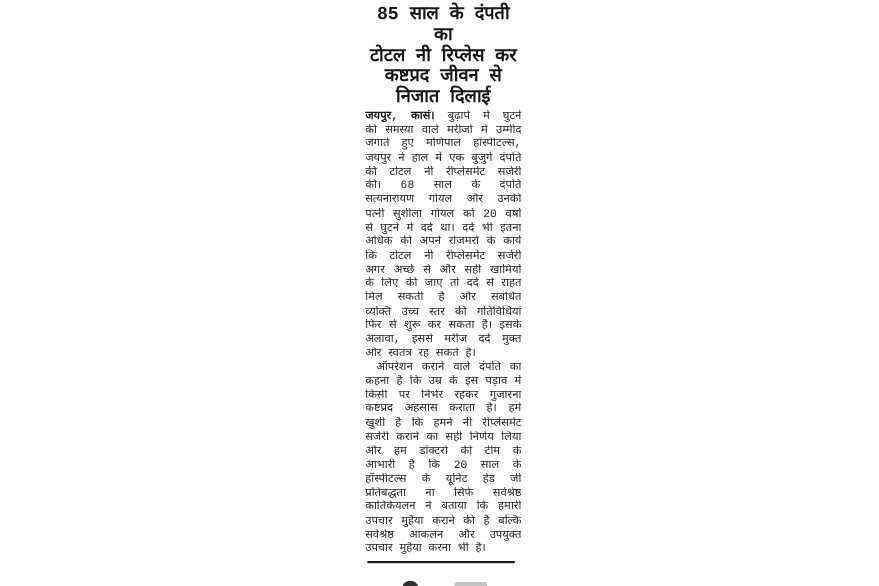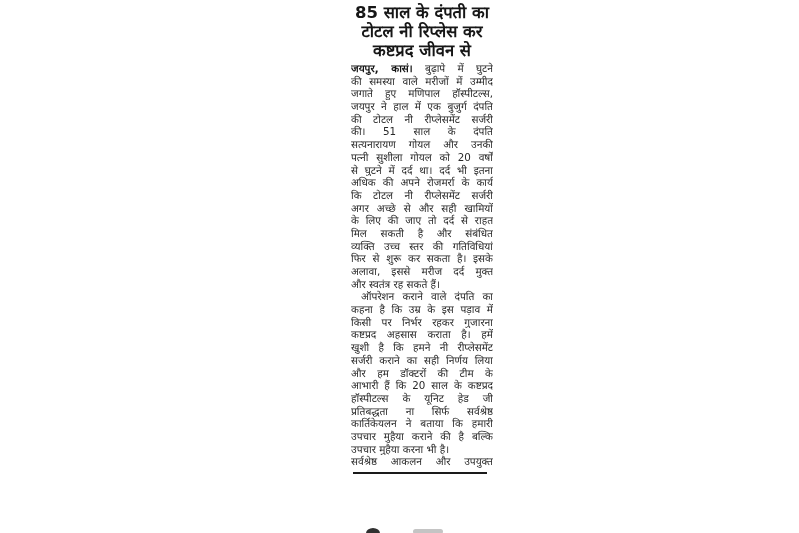--- a/index.html
+++ b/index.html
@@ -10,23 +10,24 @@
   }
   .page {
     position: relative;
     width: 799px;
     height: 533px;
     background: #ffffff;
     overflow: hidden;
   }
   .clipping {
     position: absolute;
-    left: 351px;
+    left: 332px;
     top: 3px;
     width: 142px;
+    font-family: Liberation Mono, monospace;
   }
   .headline {
     margin: 0 0 2px 0;
     padding: 0;
     font-size: 16.5px;
     line-height: 19px;
     font-weight: 700;
     text-align: center;
     color: #161616;
     letter-spacing: 0px;
@@ -84,28 +85,29 @@
 </style>
 </head>
 <body>
 
 <div class="page">
   <article class="clipping">
     <h1 class="headline">
         <span class="hl-line">85 साल के दंपती का</span>
         <span class="hl-line">टोटल नी रिप्लेस कर</span>
         <span class="hl-line">कष्टप्रद जीवन से</span>
+        <span class="hl-line">निजात दिलाई</span>
       </h1>
     <div class="body-col">
         <div class="body-line"><b>जयपुर, कासं।</b> बुढ़ापे में घुटने</div>
         <div class="body-line">की समस्या वाले मरीजों में उम्मीद</div>
         <div class="body-line">जगाते हुए मणिपाल हॉस्पीटल्स,</div>
         <div class="body-line">जयपुर ने हाल में एक बुजुर्ग दंपति</div>
         <div class="body-line">की टोटल नी रीप्लेसमेंट सर्जरी</div>
-        <div class="body-line">की। 51 साल के दंपति</div>
+        <div class="body-line">की। 68 साल के दंपति</div>
         <div class="body-line">सत्यनारायण गोयल और उनकी</div>
         <div class="body-line">पत्नी सुशीला गोयल को 20 वर्षों</div>
         <div class="body-line">से घुटने में दर्द था। दर्द भी इतना</div>
         <div class="body-line">अधिक की अपने रोजमर्रा के कार्य</div>
         <div class="body-line">कि टोटल नी रीप्लेसमेंट सर्जरी</div>
         <div class="body-line">अगर अच्छे से और सही खामियों</div>
         <div class="body-line">के लिए की जाए तो दर्द से राहत</div>
         <div class="body-line">मिल सकती है और संबंधित</div>
         <div class="body-line">व्यक्ति उच्च स्तर की गतिविधियां</div>
         <div class="body-line">फिर से शुरू कर सकता है। इसके</div>
@@ -116,20 +118,20 @@
         <div class="body-line">किसी पर निर्भर रहकर गुजारना</div>
         <div class="body-line">कष्टप्रद अहसास कराता है। हमें</div>
         <div class="body-line">खुशी है कि हमने नी रीप्लेसमेंट</div>
         <div class="body-line">सर्जरी कराने का सही निर्णय लिया</div>
         <div class="body-line">और हम डॉक्टरों की टीम के</div>
         <div class="body-line">आभारी हैं कि 20 साल के कष्टप्रद</div>
         <div class="body-line">हॉस्पीटल्स के यूनिट हेड जी</div>
         <div class="body-line">प्रतिबद्धता ना सिर्फ सर्वश्रेष्ठ</div>
         <div class="body-line">कार्तिकेयलन ने बताया कि हमारी</div>
         <div class="body-line">उपचार मुहैया कराने की है बल्कि</div>
+        <div class="body-line">सर्वश्रेष्ठ आकलन और उपयुक्त</div>
         <div class="body-line last">उपचार मुहैया करना भी है।</div>
-        <div class="body-line">सर्वश्रेष्ठ आकलन और उपयुक्त</div>
       </div>
     <div class="end-rule"></div>
   </article>
   <div class="cutoff-blob-dark"></div>
   <div class="cutoff-blob-light"></div>
 </div>
 
 </body></html>

